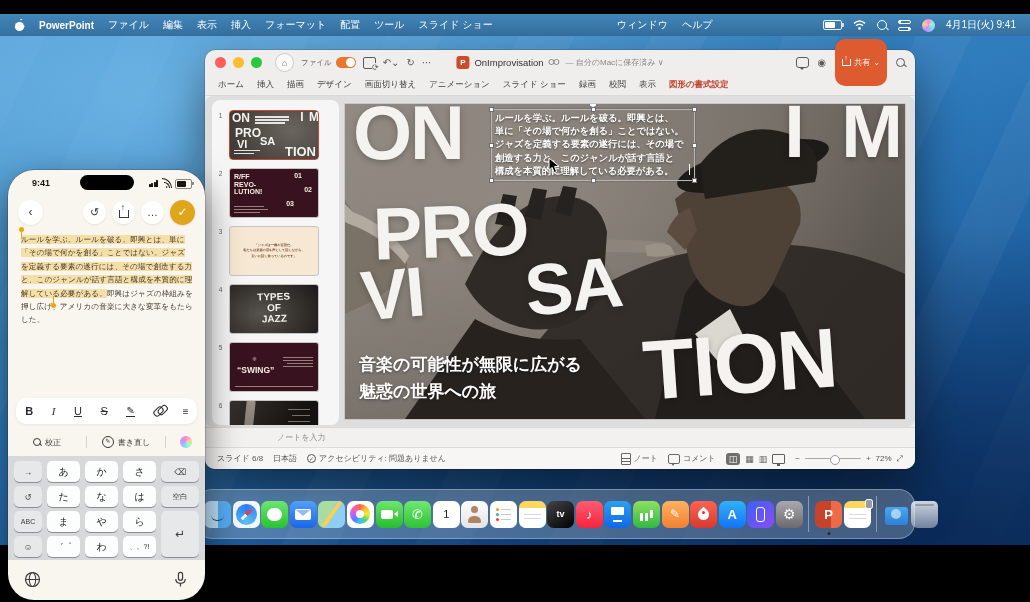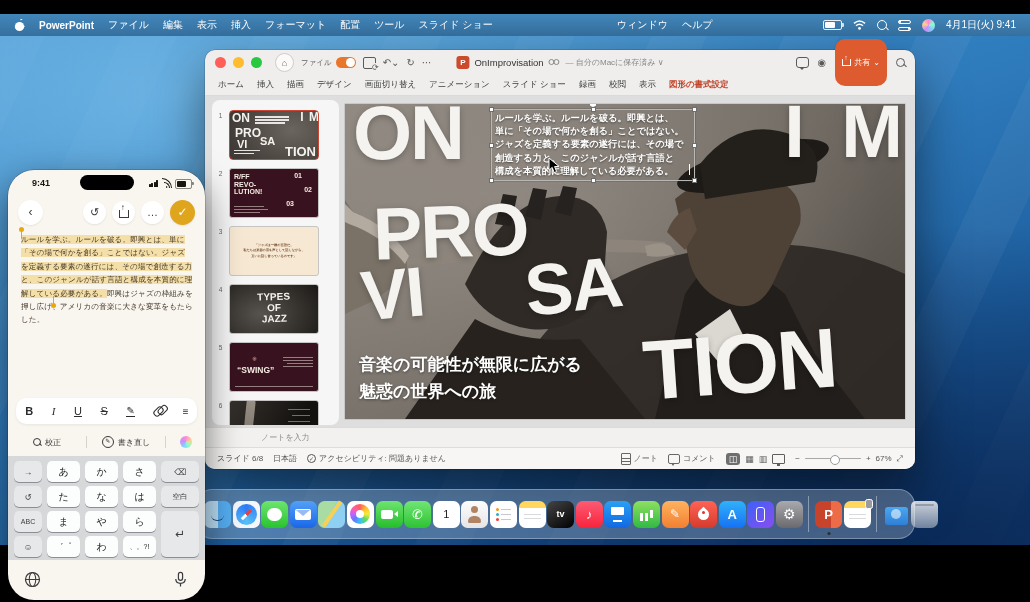--- a/index.html
+++ b/index.html
@@ -62,21 +62,21 @@
     border-left:3px solid transparent;border-right:3px solid transparent;border-top:3.4px solid #5a5a5a;}
   .share-btn{background:#dd5b2f;color:#fff;border-radius:10px;height:15px;display:flex;align-items:center;
     gap:3px;padding:16px 7px;font-size:8px;}
   .share-box{width:7px;height:6px;border:1px solid #fff;border-top:none;position:relative;}
   .share-box::after{content:"↑";position:absolute;left:1px;top:-5px;font-size:7px;}
   .mag2{width:7px;height:7px;border:1.3px solid #5a5a5a;border-radius:50%;position:relative;}
   .mag2::after{content:"";position:absolute;left:6px;top:6px;width:4px;height:1.3px;background:#5a5a5a;transform:rotate(45deg);}
   .ppt-tabs{position:absolute;left:0;top:25px;right:0;height:20px;display:flex;align-items:center;
     gap:13px;padding:0 13px;font-size:8.5px;color:#3c3c3c;border-bottom:1px solid #dcdad8;}
   .ppt-tabs .active{color:#c0442a;font-weight:bold;}
-  .ppt-content{position:absolute;left:0;top:46px;right:0;bottom:42px;background:#dededf;border-radius:0;overflow:hidden;}
+  .ppt-content{position:absolute;left:0;top:46px;right:0;bottom:42px;background:#dededf;border-radius:8px;overflow:hidden;}
   
   .thumb-panel{position:absolute;left:7px;top:4px;width:127px;bottom:2px;background:#f7f6f6;
     border-radius:8px;overflow:hidden;padding-top:10px;box-sizing:border-box;}
   .thumb-row{display:flex;margin-bottom:8px;}
   .thumb-num{width:17px;font-size:6.5px;color:#666;text-align:center;padding-top:2px;}
   .thumb{width:90px;height:50px;border-radius:3px;border:.5px solid #c6c5c4;position:relative;overflow:hidden;box-sizing:border-box;}
   .thumb.sel{border:1.6px solid #c74634;border-radius:4px;}
   .m1{background:radial-gradient(90% 120% at 70% 40%, #6b655f 0%, #403b36 80%);color:#f4f2ee;}
   .m1 span{position:absolute;font-weight:900;line-height:1;}
   .m1 .bar{position:absolute;background:rgba(255,255,255,.85);height:1.5px;}
@@ -109,21 +109,21 @@
     line-height:1.55;white-space:pre-line;text-shadow:0 1px 3px rgba(0,0,0,.45);}
   .txbox{position:absolute;left:146px;top:5px;width:202px;height:70px;border:1px solid #b9b7b4;
     box-shadow:0 0 0 .5px rgba(60,60,60,.4);}
   .txbox .tx{position:absolute;left:3px;top:2px;right:2px;color:#fff;font-weight:800;font-size:9.3px;
     line-height:13.2px;white-space:pre-line;text-shadow:0 1px 2px rgba(0,0,0,.5);}
   .hd{position:absolute;width:5px;height:5px;background:#fff;border:1px solid #6d6d6d;box-sizing:border-box;}
   .rot{position:absolute;left:50%;top:-11px;width:7px;height:7px;border:1px solid #6d6d6d;background:#fff;border-radius:50%;transform:translateX(-50%);}
   .caret{position:absolute;right:4px;bottom:5px;width:1.2px;height:11px;background:#fff;}
   
   .ppt-notes{position:absolute;left:0;right:0;bottom:22px;height:20px;background:#f2f1f0;
-    border-top:1px solid #dbdad8;font-size:8px;color:#8b8a88;line-height:20px;padding-left:56px;box-sizing:border-box;}
+    border-top:1px solid #dbdad8;font-size:8px;color:#8b8a88;line-height:20px;padding-left:72px;box-sizing:border-box;}
   .ppt-status{position:absolute;left:0;right:0;bottom:0;height:22px;background:#f7f6f5;border-top:1px solid #dedddb;
     border-radius:0 0 10px 10px;display:flex;align-items:center;gap:10px;padding:0 12px;font-size:8px;color:#555;box-sizing:border-box;}
   .acc{display:flex;align-items:center;gap:3px;}
   .acc-ic{width:9px;height:9px;border:1px solid #555;border-radius:50%;font-size:6px;line-height:8px;text-align:center;color:#555;box-sizing:border-box;}
   .st-spacer{flex:1;}
   .st-group{display:flex;align-items:center;gap:3px;}
   .ic-page{width:8px;height:10px;border:1px solid #666;border-radius:1px;background:linear-gradient(#f7f6f5 45%,#666 45%,#666 52%,#f7f6f5 52%,#f7f6f5 70%,#666 70%,#666 77%,#f7f6f5 77%);}
   .ic-bub{width:10px;height:8px;border:1px solid #666;border-radius:2px;position:relative;}
   .ic-bub::after{content:"";position:absolute;left:2px;bottom:-3px;border-left:2px solid transparent;border-right:2px solid transparent;border-top:3px solid #666;}
   .views{display:flex;align-items:center;gap:5px;font-size:9px;color:#5e5e5e;}
@@ -482,21 +482,21 @@
     <span class="views">
       <span class="v-act">◫</span>
       <span>▦</span>
       <span>▥</span>
       <span class="mon"></span>
     </span>
     <span class="zoomer">
       <span>−</span>
       <span class="zl"></span>
       <span>+</span>
-      <span>67%</span>
+      <span>72%</span>
       <span>⤢</span>
     </span>
   </div>
 </div>
 
 <div class="dock">
   <div class="di di-finder"></div>
   <div class="di di-safari"></div>
   <div class="di di-msg"></div>
   <div class="di di-mail"></div>

